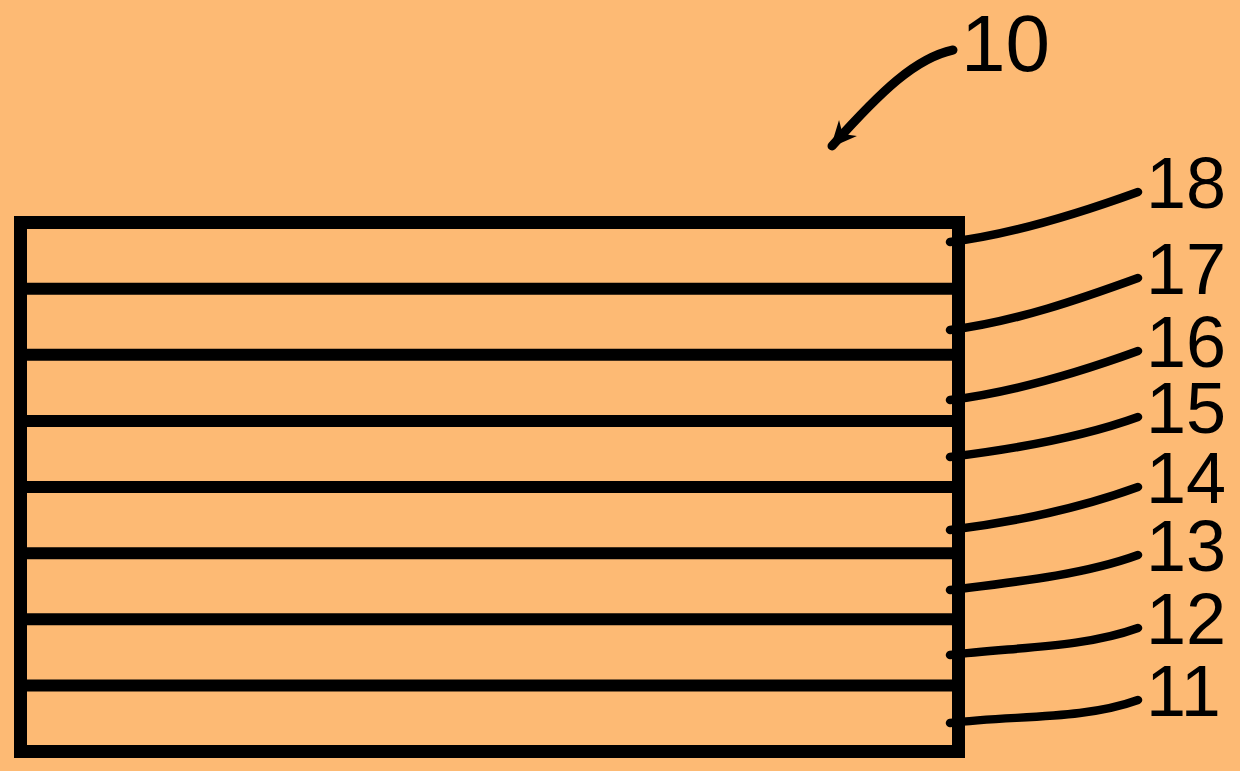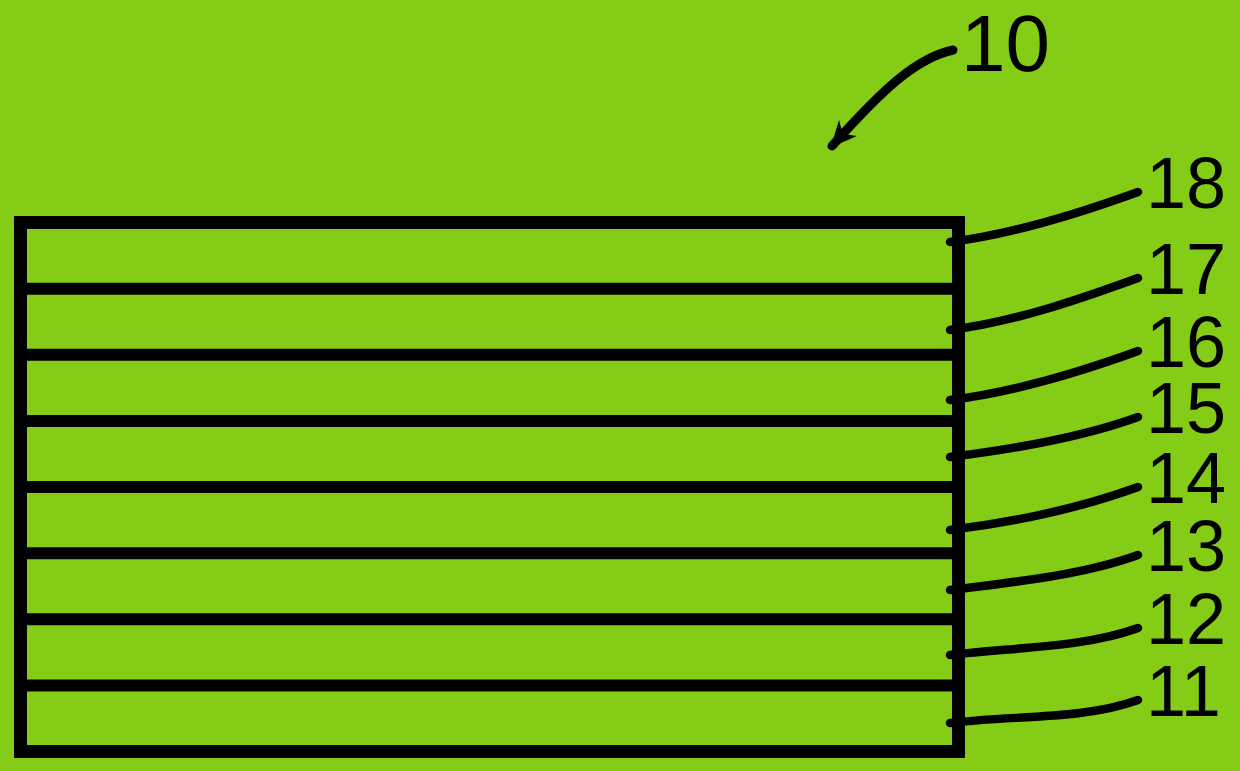--- a/index.html
+++ b/index.html
@@ -15,21 +15,21 @@
     font-size:72px;
     fill:#000000;
   }
   text.big{
     font-size:80px;
   }
 </style>
 </head>
 <body>
 
-<div class="stage" style="background: #84cc16;">
+<div class="stage" style="background: #fdba74;">
   <svg id="fig" width="1240" height="771" viewBox="0 0 1240 771">
     <defs>
       <marker id="arrowhead" viewBox="-16 -14 30 28" markerUnits="userSpaceOnUse" markerWidth="30" markerHeight="28" refX="10" refY="0" orient="auto">
         <path id="arrowhead-shape" d="M 12 0 L -14 -12 L -6 0 L -14 12 Z" fill="#000000"></path>
       </marker>
     </defs>
 
     <rect id="outline" x="20.5" y="222.5" width="938" height="529" fill="none" stroke-width="13" stroke="#000000"></rect>
 
     <g id="dividers">

